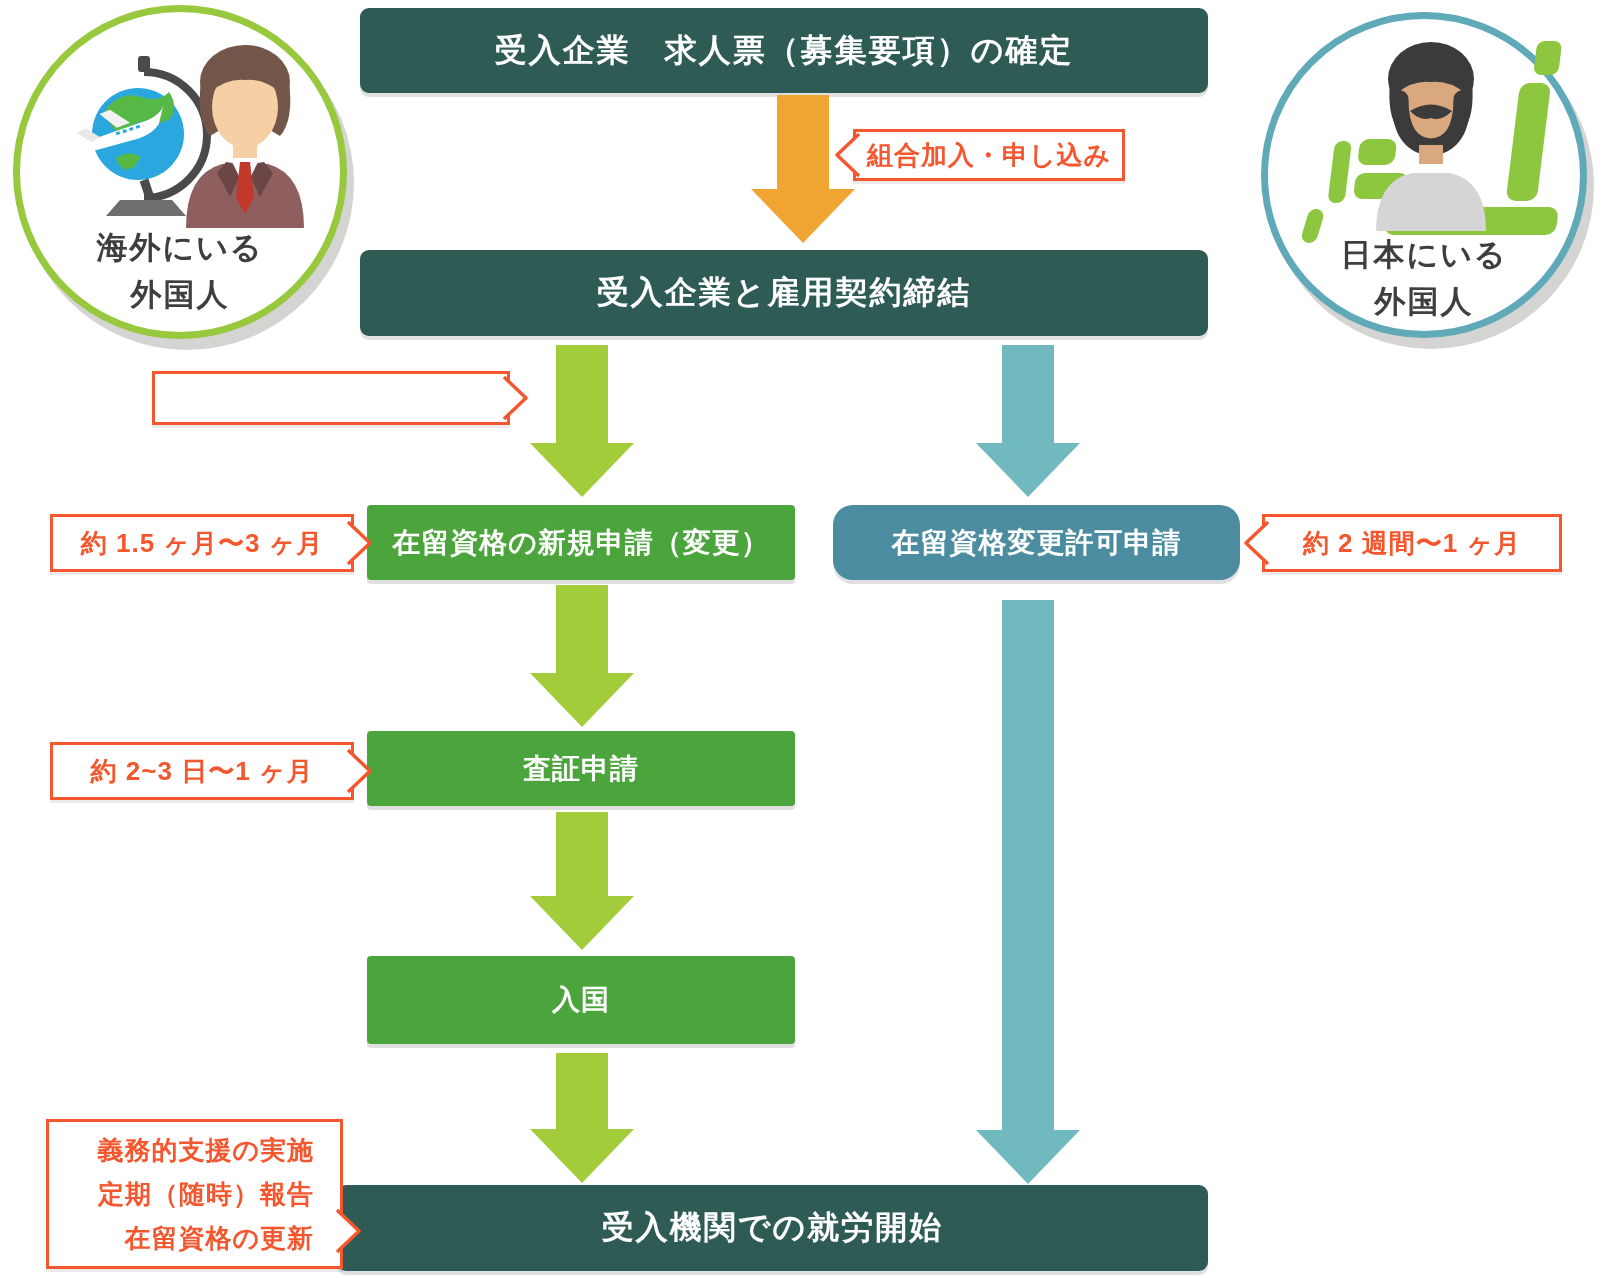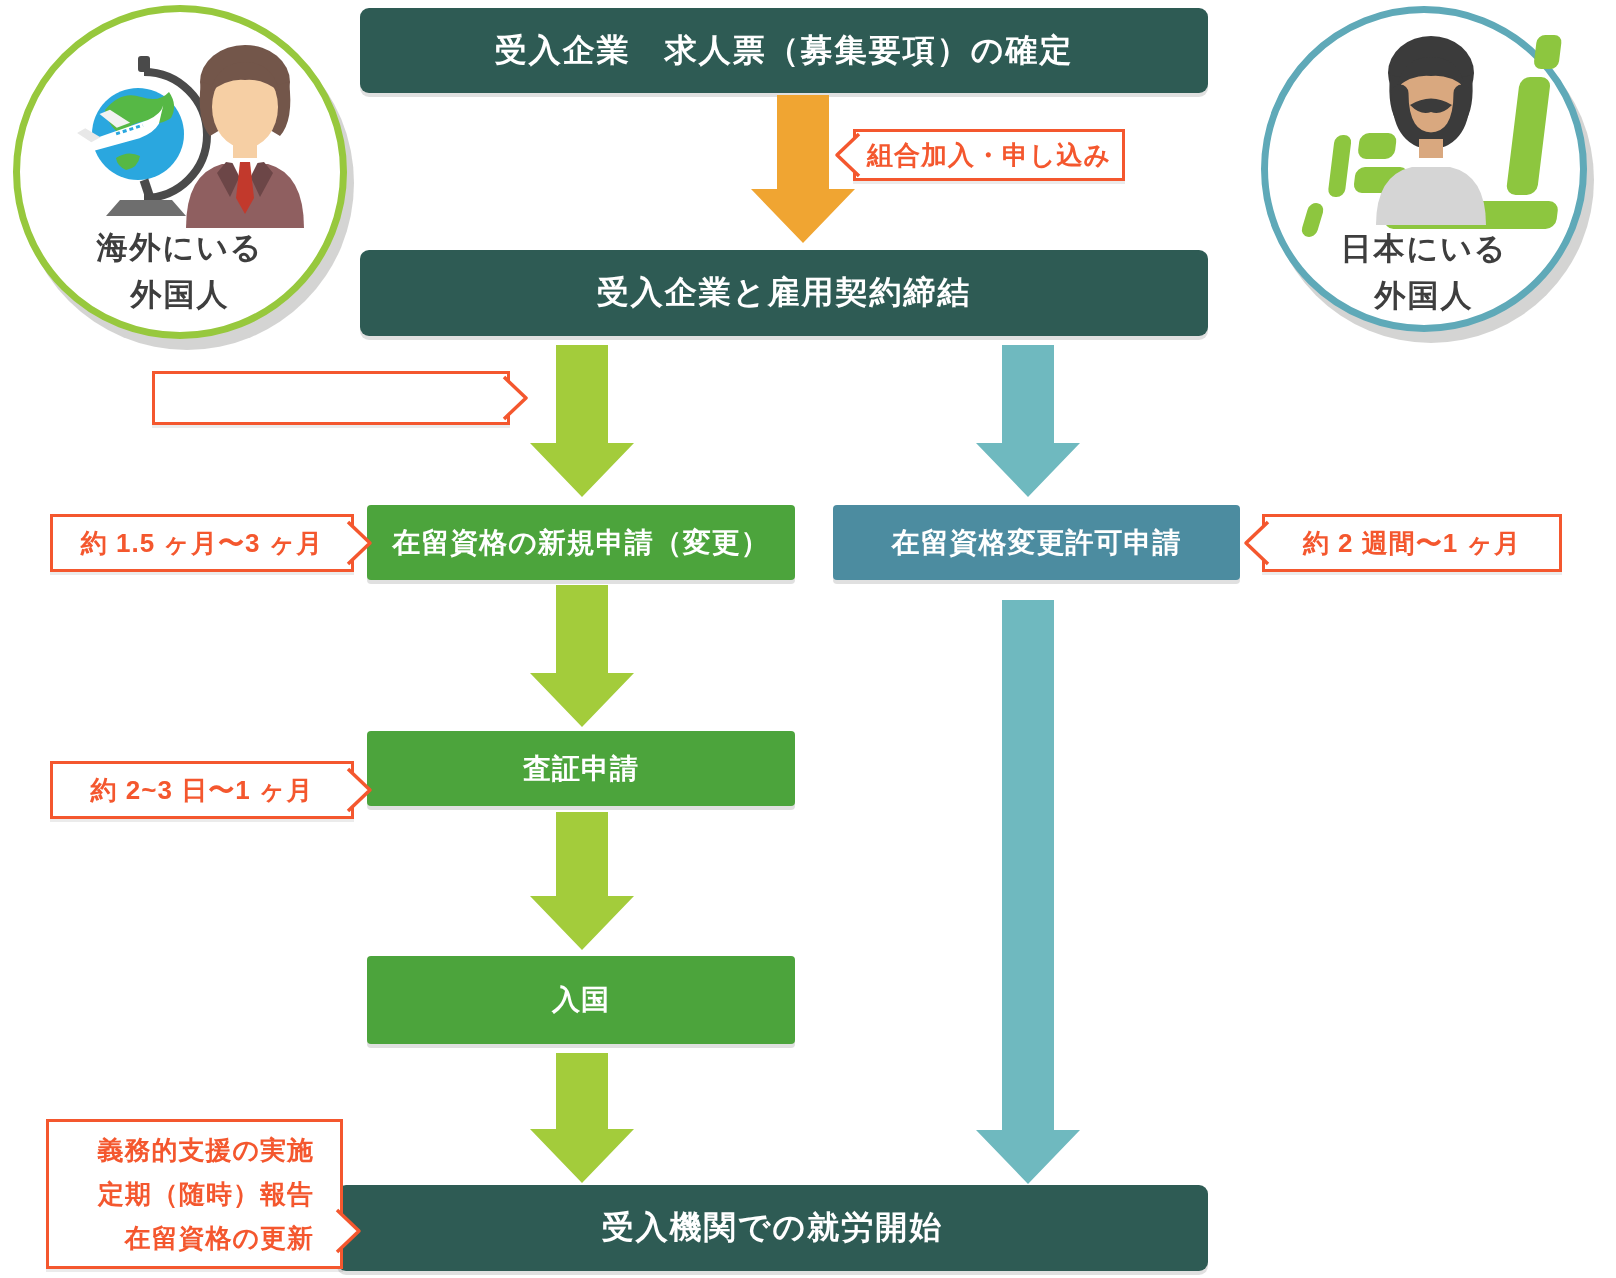--- a/index.html
+++ b/index.html
@@ -12,21 +12,21 @@
   }
   
   .flow-box{
     position:absolute;
     display:flex;align-items:center;justify-content:center;
     color:#ffffff;font-weight:bold;text-align:center;
     box-shadow:0 4px 0 rgba(0,0,0,0.12);
   }
   .dark{background:var(--dark-box);border-radius:9px;font-size:32px;letter-spacing:2px;}
   .green{background:var(--green-box);border-radius:4px;font-size:28px;letter-spacing:1px;}
-  .tealbox{background:var(--teal-box);border-radius:4px;font-size:28px;letter-spacing:1px;}
+  .tealbox{background:var(--teal-box);border-radius:20px;font-size:28px;letter-spacing:1px;}
   
   .arrow{position:absolute;display:block;}
   
   .callout{
     position:absolute;
     background:#ffffff;
     border:3px solid var(--accent-red);
     color:var(--accent-red);
     font-weight:bold;font-size:26px;letter-spacing:1px;
     display:flex;align-items:center;justify-content:center;
@@ -93,21 +93,21 @@
         <path d="M212 150 h26 l-13 26 z" fill="#ffffff"></path>
         <path d="M220 150 h10 l4 36 -9 16 -9 -16 z" fill="#C2392C"></path>
       </g>
     </svg>
     <div class="circle-caption">
       <div>海外にいる</div>
       <div>外国人</div>
     </div>
   </div>
 
-  <div class="person-circle circle-teal" style="left:1261px;top:6px;width:326px;height:326px;">
+  <div class="person-circle circle-teal" style="left:1261px;top:12px;width:326px;height:326px;">
     <svg width="326" height="326" viewBox="0 0 326 326">
 
       <g fill="#8DC63F" transform="skewX(-7) translate(22 0)">
         <rect x="250" y="22" width="25" height="34" rx="8"></rect>
         <rect x="238" y="64" width="31" height="118" rx="10"></rect>
         <rect x="60" y="122" width="17" height="62" rx="8"></rect>
         <rect x="85" y="120" width="37" height="26" rx="9"></rect>
         <rect x="85" y="154" width="53" height="26" rx="9"></rect>
         <rect x="40" y="190" width="16" height="34" rx="8" transform="rotate(10 48 207)"></rect>
         <rect x="120" y="188" width="172" height="28" rx="10"></rect>
@@ -193,21 +193,21 @@
     </svg>
   </div>
 
   <div class="callout" style="left:1262px;top:514px;width:300px;height:58px;">
     <span>約 2 週間〜1 ヶ月</span>
     <svg class="notch notch-left" viewBox="0 0 26 46">
       <path d="M26 2 L4 23 L26 44" fill="#ffffff" stroke="var(--accent-red)" stroke-width="3.5" stroke-linejoin="round"></path>
     </svg>
   </div>
 
-  <div class="callout" style="left:50px;top:742px;width:304px;height:58px;margin-top:19px;">
+  <div class="callout" style="left:50px;top:742px;width:304px;height:58px;">
     <span>約 2~3 日〜1 ヶ月</span>
     <svg class="notch notch-right" viewBox="0 0 26 46">
       <path d="M0 2 L22 23 L0 44" fill="#ffffff" stroke="var(--accent-red)" stroke-width="3.5" stroke-linejoin="round"></path>
     </svg>
   </div>
 
   <div class="callout callout-multiline" style="left:46px;top:1119px;width:297px;height:150px;">
     <div>義務的支援の実施</div>
     <div>定期（随時）報告</div>
     <div>在留資格の更新</div>

